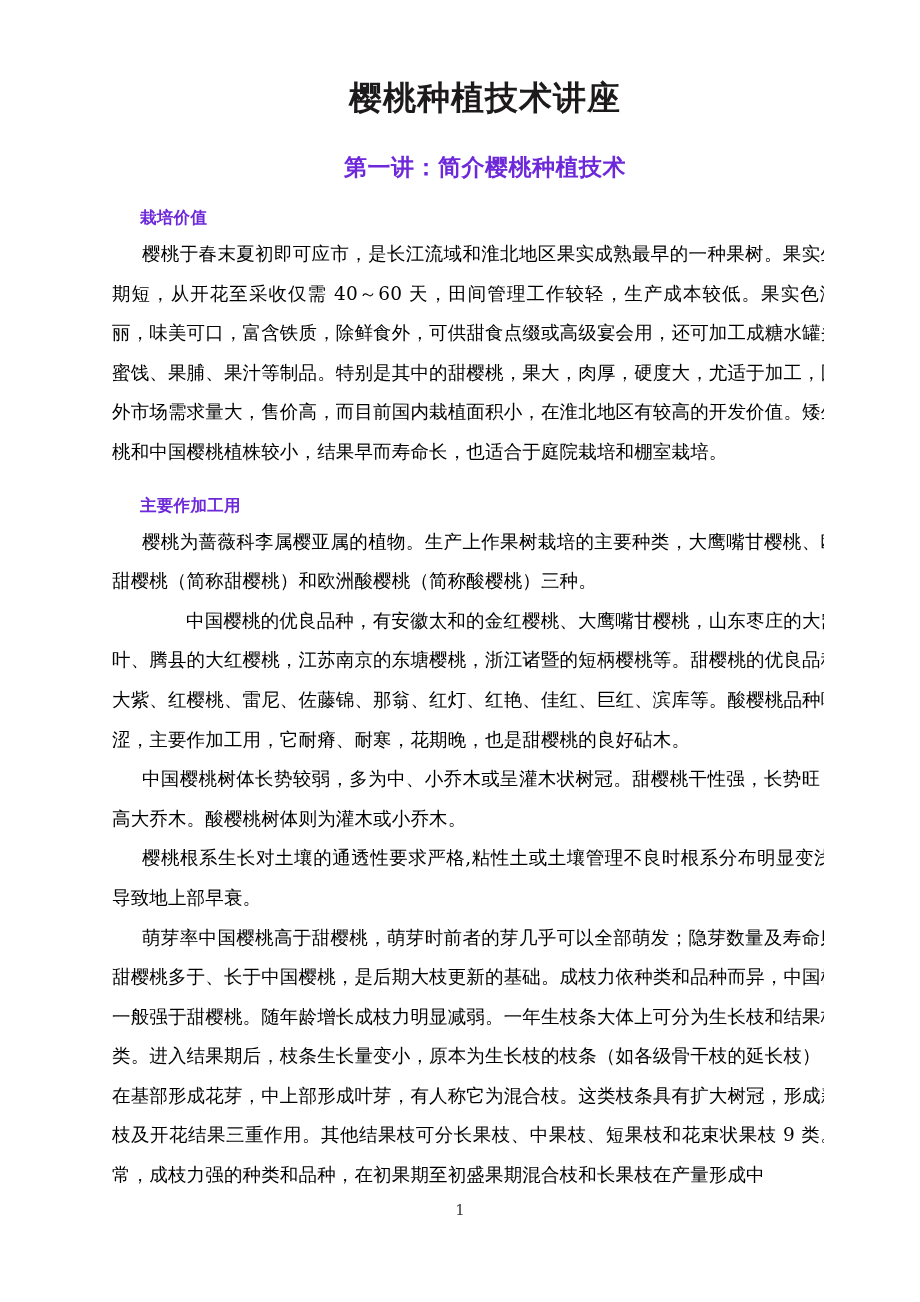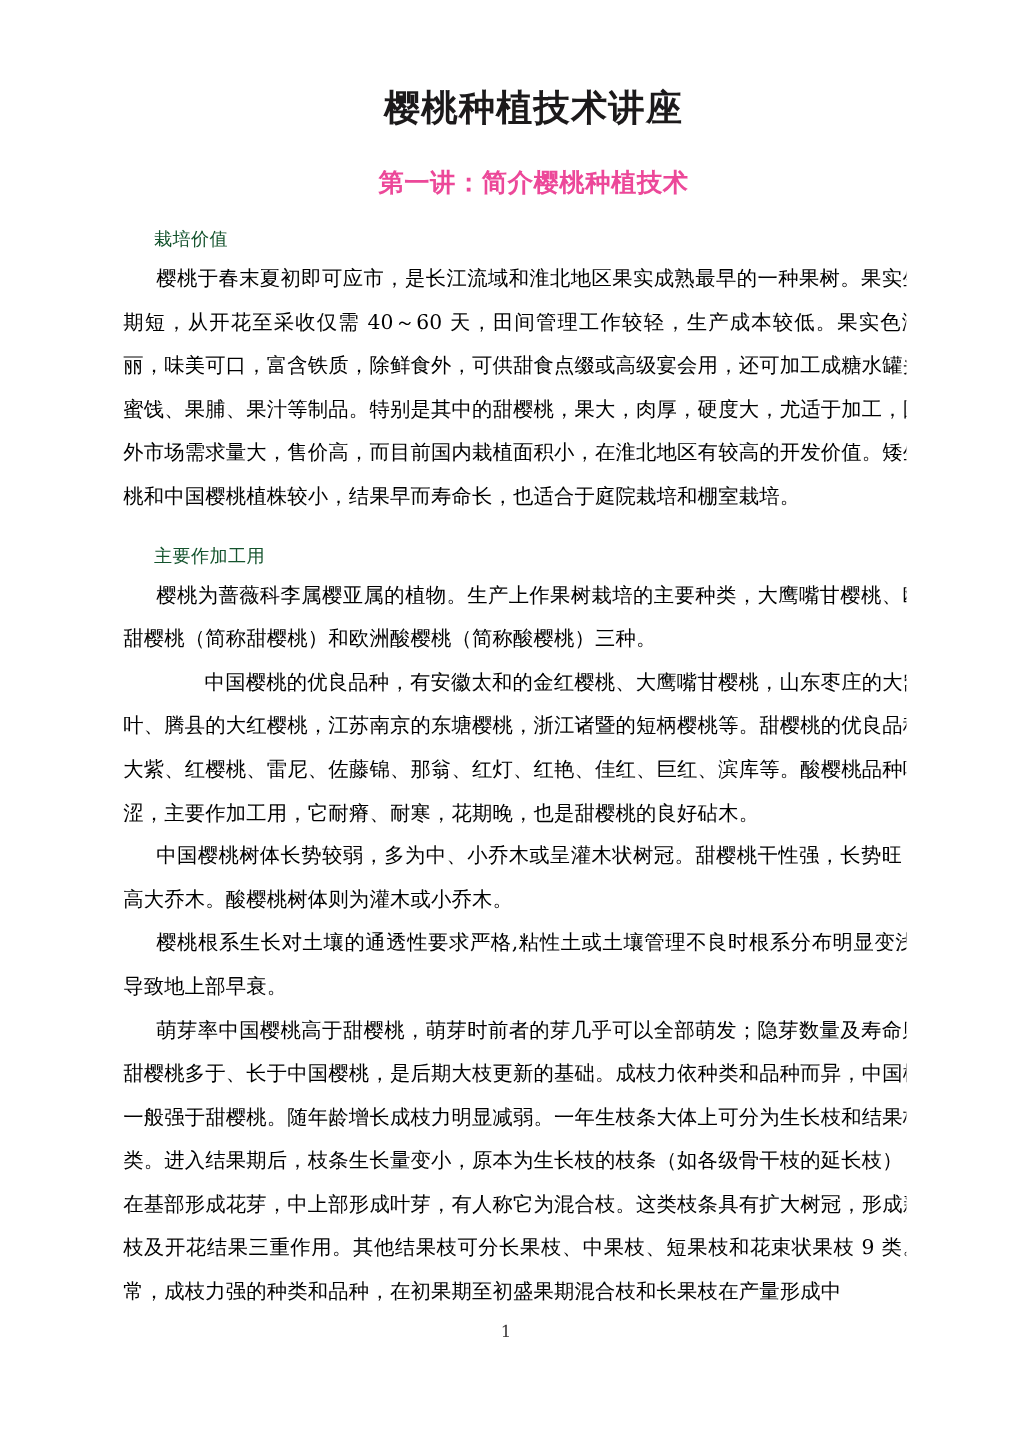--- a/index.html
+++ b/index.html
@@ -39,35 +39,35 @@
   }
   .doc-subtitle {
     margin: 0;
     padding-top: 30px;
     font-family: "DejaVu Serif", "Liberation Serif", serif;
     font-weight: bold;
     font-size: 23px;
     line-height: 34px;
     text-align: center;
     letter-spacing: 0.5px;
-    color: #ec4899;
+    color: #6d28d9;
   }
   .section {
     margin: 0;
   }
   .heading {
     margin: 0;
     padding-top: 18px;
     padding-left: 28px;
     font-family: "DejaVu Sans", "Liberation Sans", sans-serif;
-    font-weight: normal;
+    font-weight: bold;
     font-size: 16.5px;
     line-height: 32px;
     letter-spacing: 0.3px;
-    color: #14532d;
+    color: #6d28d9;
   }
   .para {
     margin: 0;
     font-size: 18.5px;
     line-height: 39.6px;
     text-align: justify;
     text-justify: inter-character;
     letter-spacing: 0.15px;
     color: #000000;
   }

